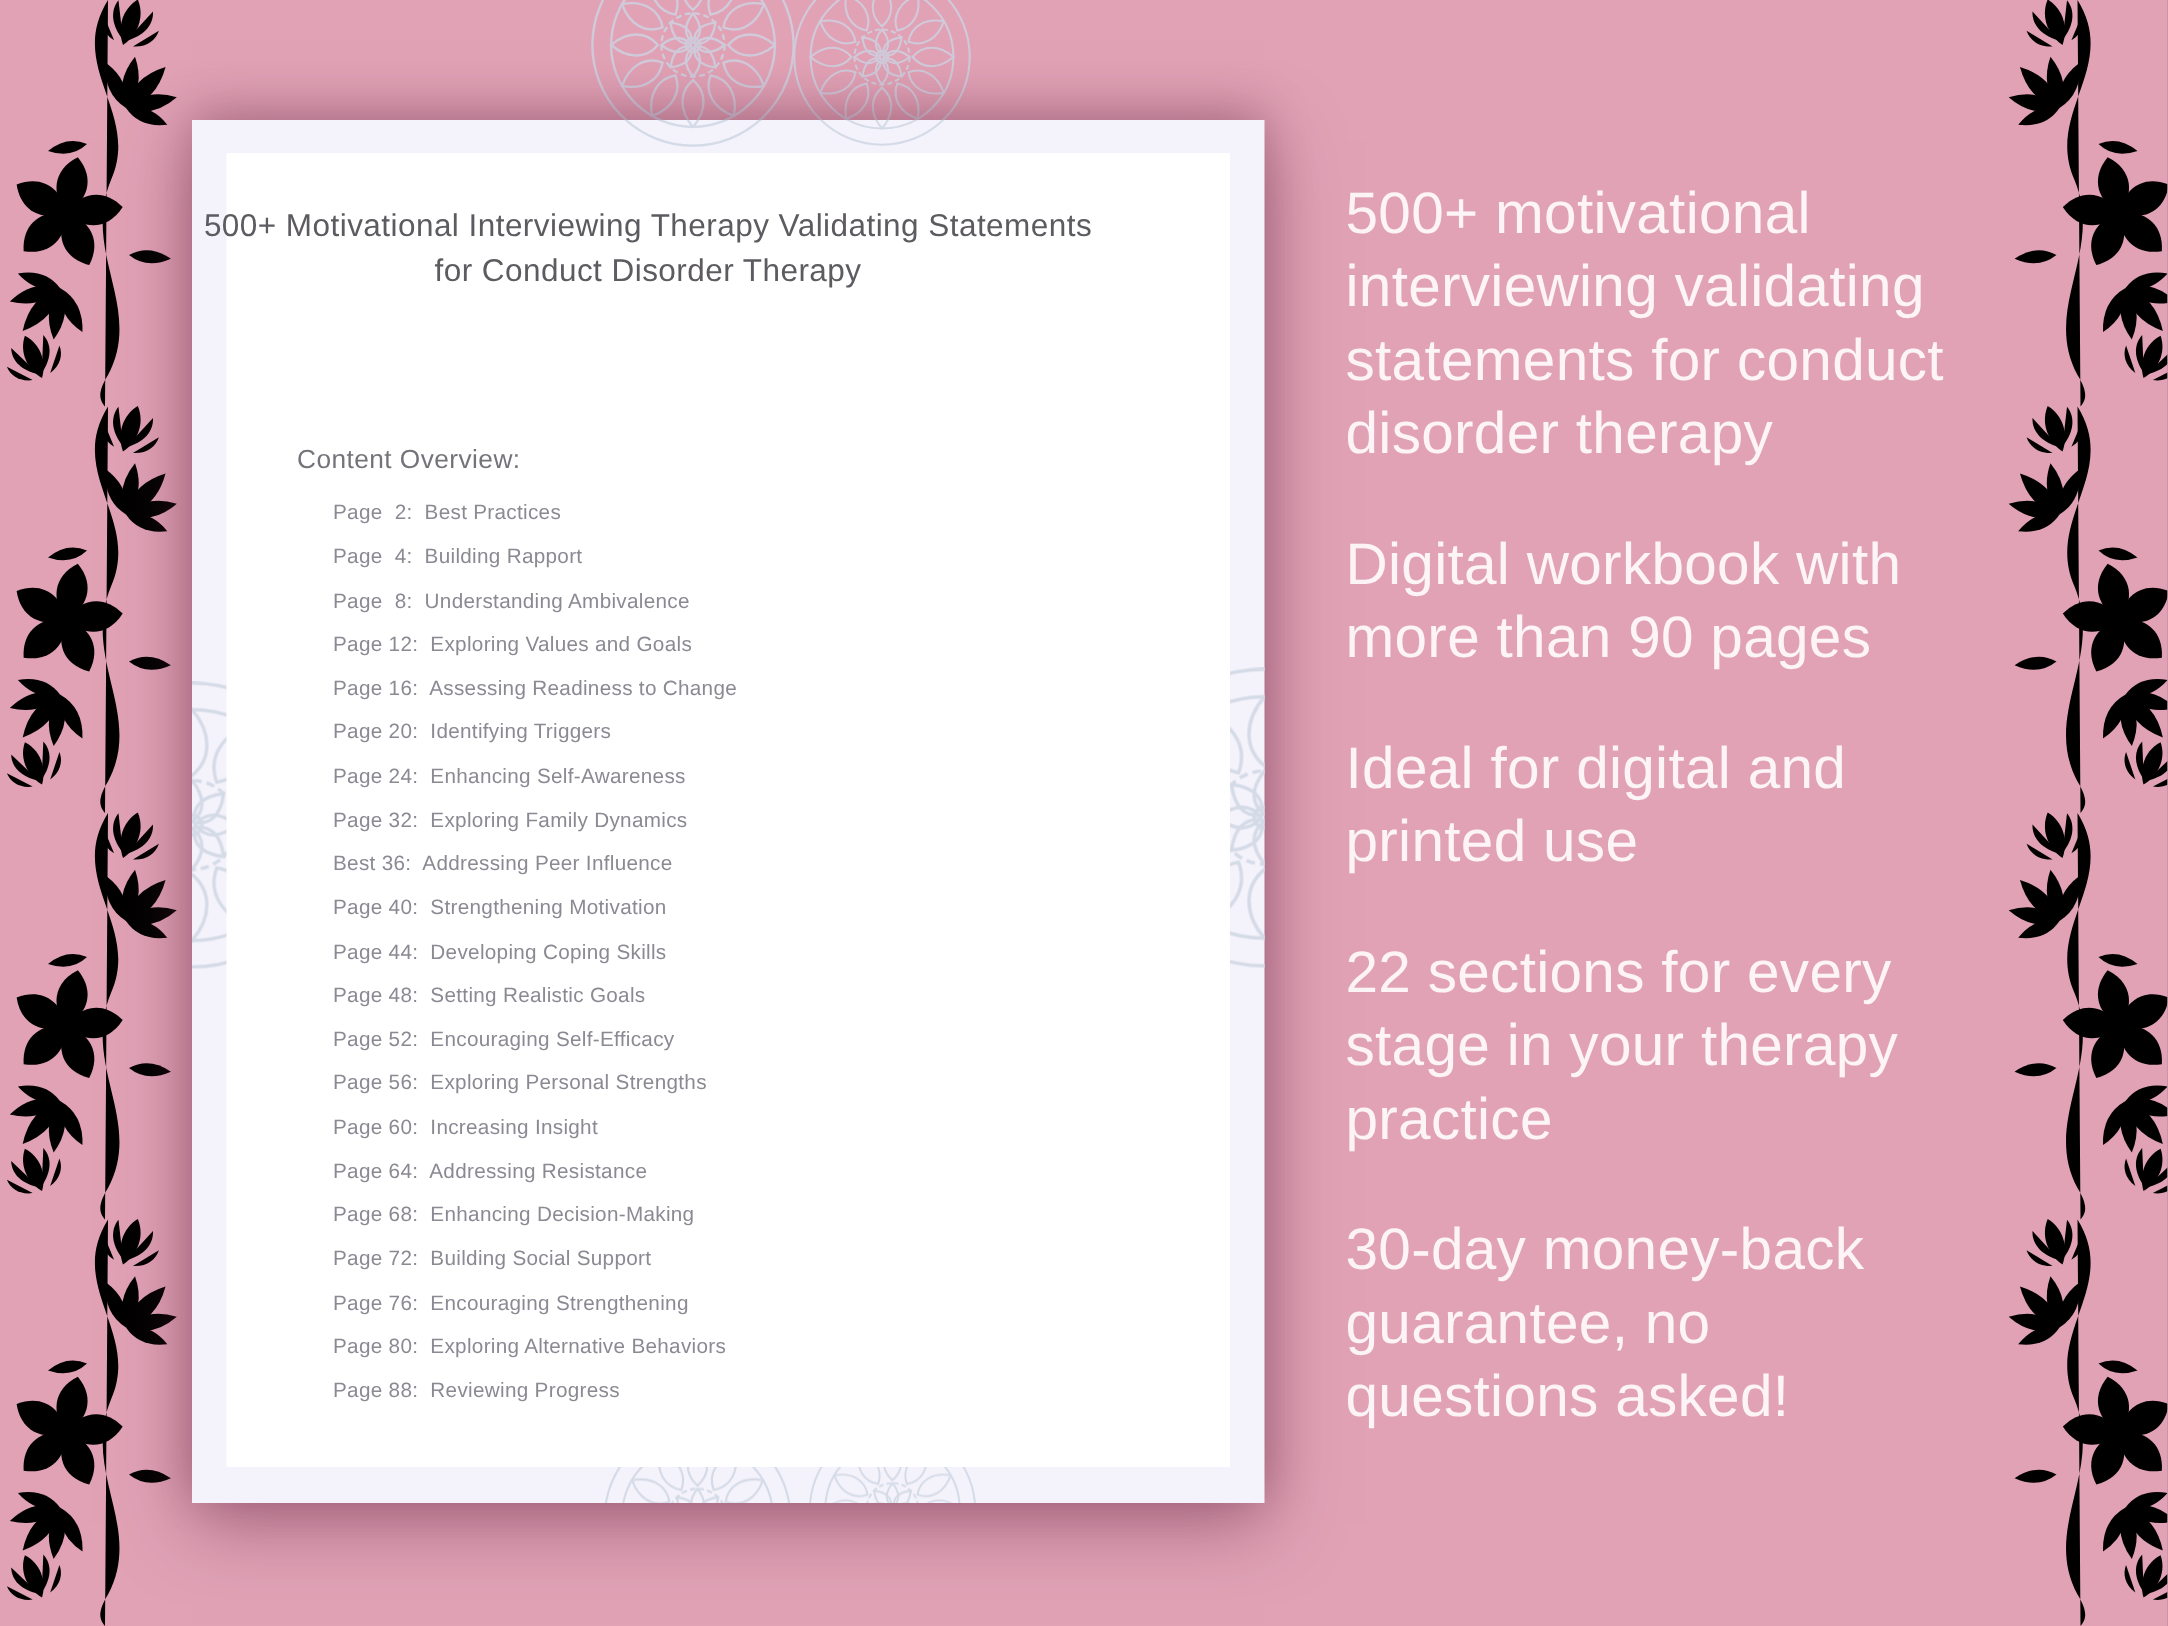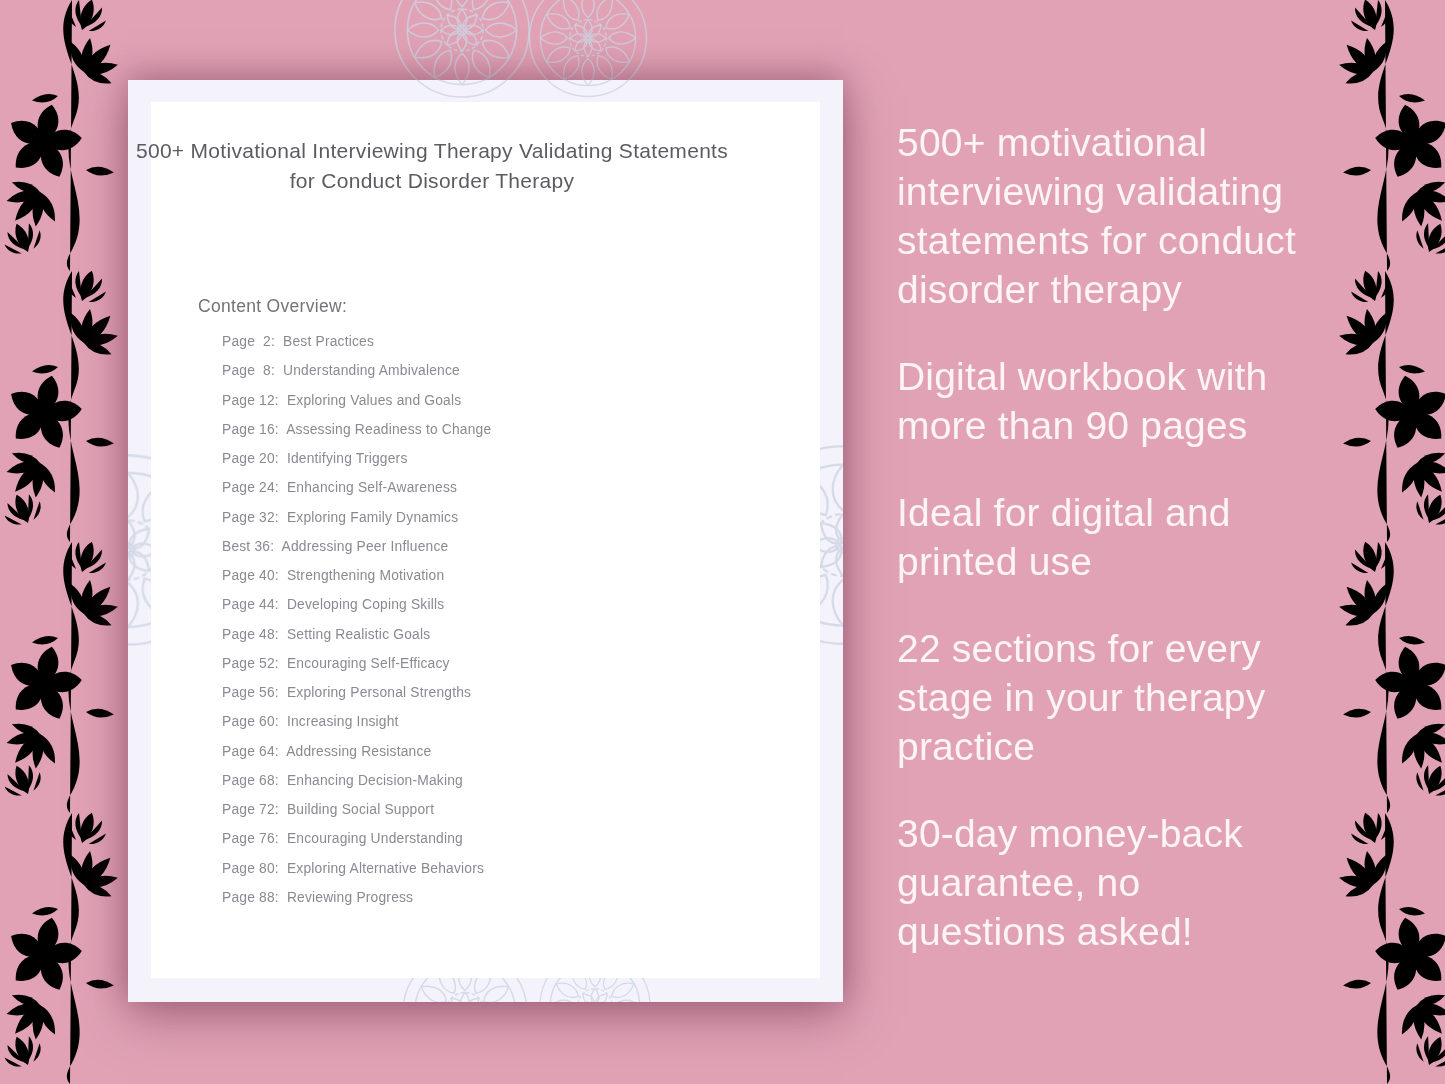--- a/index.html
+++ b/index.html
@@ -167,37 +167,38 @@
     </svg>
 
     <div class="doc-inner"></div>
 
     <div class="doc-title">500+ Motivational Interviewing Therapy Validating Statements for Conduct Disorder Therapy</div>
 
     <div class="toc-heading">Content Overview:</div>
 
     <div class="toc-list">
         <div class="toc-item"><span class="toc-page-label">Page  2:</span><span class="toc-title">  Best Practices</span></div>
+        <div class="toc-item"><span class="toc-page-label">Page  4:</span><span class="toc-title">  Building Rapport</span></div>
         <div class="toc-item"><span class="toc-page-label">Page  8:</span><span class="toc-title">  Understanding Ambivalence</span></div>
         <div class="toc-item"><span class="toc-page-label">Page 12:</span><span class="toc-title">  Exploring Values and Goals</span></div>
         <div class="toc-item"><span class="toc-page-label">Page 16:</span><span class="toc-title">  Assessing Readiness to Change</span></div>
         <div class="toc-item"><span class="toc-page-label">Page 20:</span><span class="toc-title">  Identifying Triggers</span></div>
         <div class="toc-item"><span class="toc-page-label">Page 24:</span><span class="toc-title">  Enhancing Self-Awareness</span></div>
         <div class="toc-item"><span class="toc-page-label">Page 32:</span><span class="toc-title">  Exploring Family Dynamics</span></div>
         <div class="toc-item"><span class="toc-page-label">Best 36:</span><span class="toc-title">  Addressing Peer Influence</span></div>
         <div class="toc-item"><span class="toc-page-label">Page 40:</span><span class="toc-title">  Strengthening Motivation</span></div>
         <div class="toc-item"><span class="toc-page-label">Page 44:</span><span class="toc-title">  Developing Coping Skills</span></div>
         <div class="toc-item"><span class="toc-page-label">Page 48:</span><span class="toc-title">  Setting Realistic Goals</span></div>
         <div class="toc-item"><span class="toc-page-label">Page 52:</span><span class="toc-title">  Encouraging Self-Efficacy</span></div>
         <div class="toc-item"><span class="toc-page-label">Page 56:</span><span class="toc-title">  Exploring Personal Strengths</span></div>
         <div class="toc-item"><span class="toc-page-label">Page 60:</span><span class="toc-title">  Increasing Insight</span></div>
         <div class="toc-item"><span class="toc-page-label">Page 64:</span><span class="toc-title">  Addressing Resistance</span></div>
         <div class="toc-item"><span class="toc-page-label">Page 68:</span><span class="toc-title">  Enhancing Decision-Making</span></div>
         <div class="toc-item"><span class="toc-page-label">Page 72:</span><span class="toc-title">  Building Social Support</span></div>
-        <div class="toc-item"><span class="toc-page-label">Page 76:</span><span class="toc-title">  Encouraging Understanding</span></div>
+        <div class="toc-item"><span class="toc-page-label">Page 76:</span><span class="toc-title">  Encouraging Strengthening</span></div>
         <div class="toc-item"><span class="toc-page-label">Page 80:</span><span class="toc-title">  Exploring Alternative Behaviors</span></div>
         <div class="toc-item"><span class="toc-page-label">Page 88:</span><span class="toc-title">  Reviewing Progress</span></div>
       </div>
   </div>
 
   <div class="right-panel">
     <p>500+ motivational
 interviewing validating
 statements for conduct
 disorder therapy</p>

